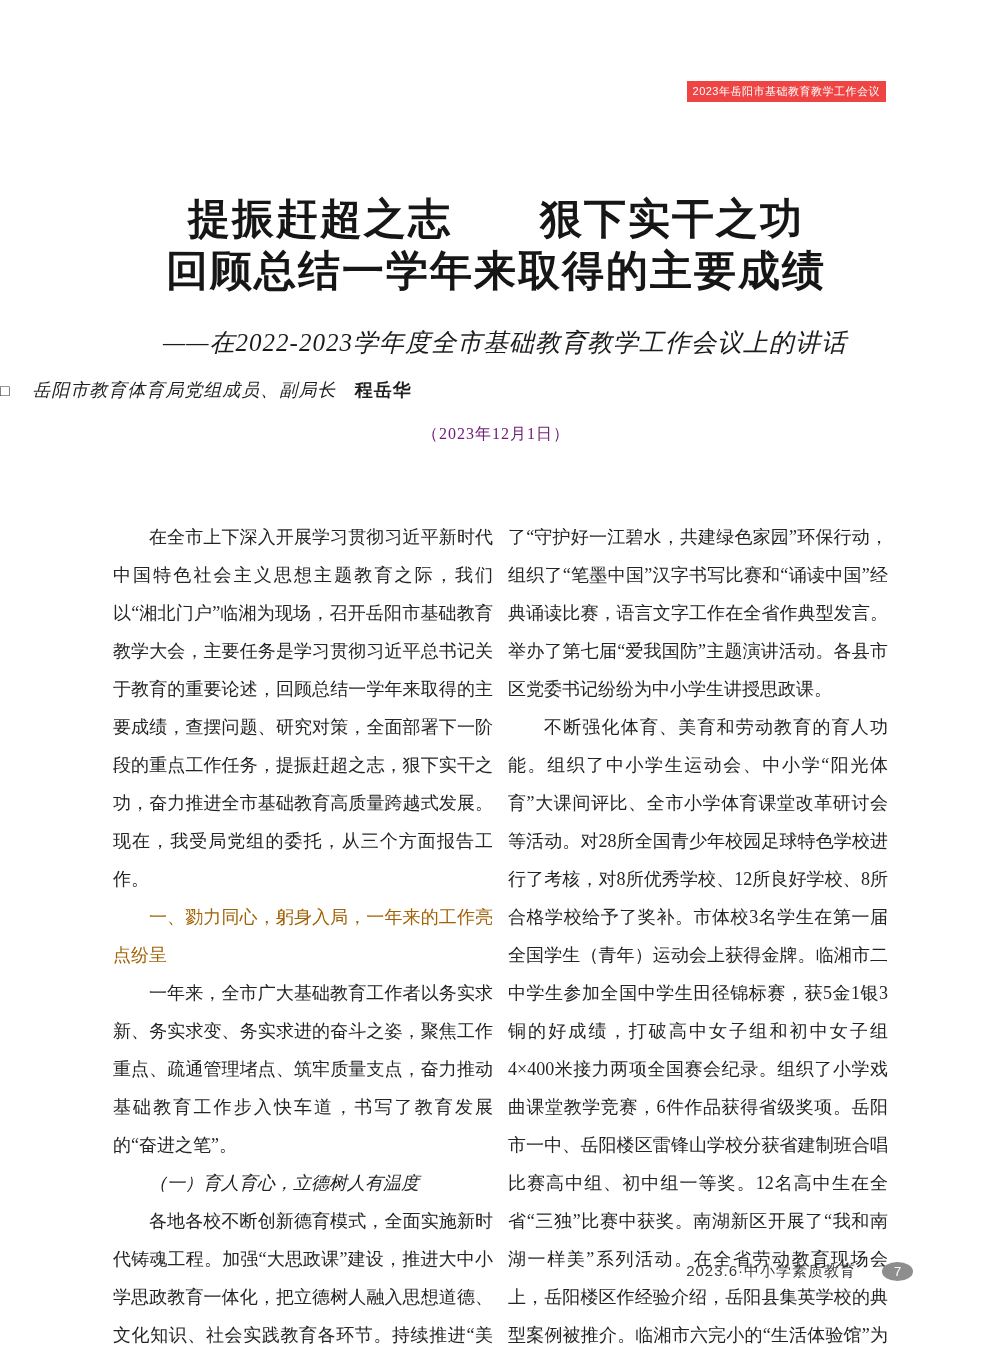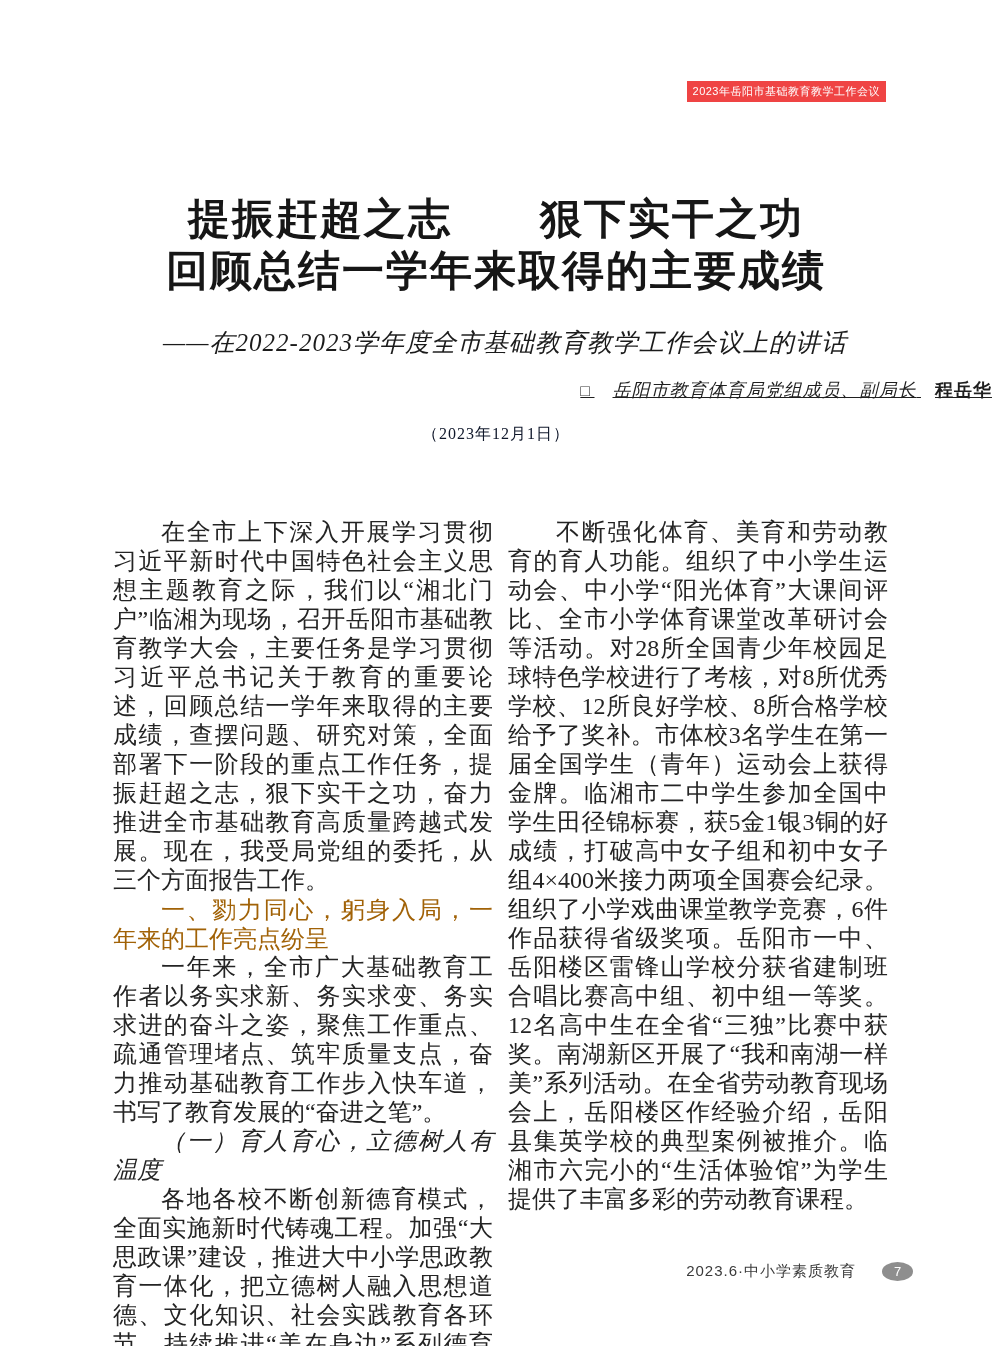--- a/index.html
+++ b/index.html
@@ -45,56 +45,55 @@
     font-size: 25px;
     font-style: italic;
     color: #1b1b1b;
     letter-spacing: 1px;
     white-space: nowrap;
   }
   .author-line {
     position: absolute;
     top: 378px; left: 0;
     width: 100%;
-    text-align: right;
+    text-align: left;
     font-size: 18px;
     color: #1f1f1f;
     white-space: nowrap;
-    text-decoration: underline;
   }
   .author-marker { font-style: normal; font-size: 16px; color: #333; }
   .author-role { font-style: italic; margin-left: 18px; letter-spacing: 1px; }
   .author-name {
     font-family: "Liberation Sans", sans-serif;
     font-weight: bold;
     font-style: normal;
     margin-left: 14px;
     letter-spacing: 1px;
   }
   .date-line {
     position: absolute;
     top: 424px; left: 0;
     width: 100%;
     text-align: center;
     font-size: 16px;
-    color: #0f172a;
+    color: #701a75;
     letter-spacing: 1px;
   }
   .body-columns {
     position: absolute;
     top: 518px; left: 113px;
     width: 775px;
     display: flex;
     gap: 15px;
   }
   .column { width: 380px; }
   .para {
     margin: 0;
-    font-size: 24px;
-    line-height: 29px;
+    font-size: 18px;
+    line-height: 38px;
     text-align: justify;
     color: #242424;
   }
   .para.indent { text-indent: 2em; }
   .para.heading-bold {
     font-family: "Liberation Sans", sans-serif;
     font-weight: normal;
     color: #a16207;
   }
   .para.heading-kaiti { font-style: italic; }
@@ -145,20 +144,21 @@
 
 <div class="body-columns">
   <div class="column">
       <p class="para body indent">在全市上下深入开展学习贯彻习近平新时代中国特色社会主义思想主题教育之际，我们以“湘北门户”临湘为现场，召开岳阳市基础教育教学大会，主要任务是学习贯彻习近平总书记关于教育的重要论述，回顾总结一学年来取得的主要成绩，查摆问题、研究对策，全面部署下一阶段的重点工作任务，提振赶超之志，狠下实干之功，奋力推进全市基础教育高质量跨越式发展。现在，我受局党组的委托，从三个方面报告工作。</p>
       <p class="para heading-bold indent">一、勠力同心，躬身入局，一年来的工作亮点纷呈</p>
       <p class="para body indent">一年来，全市广大基础教育工作者以务实求新、务实求变、务实求进的奋斗之姿，聚焦工作重点、疏通管理堵点、筑牢质量支点，奋力推动基础教育工作步入快车道，书写了教育发展的“奋进之笔”。</p>
       <p class="para heading-kaiti indent">（一）育人育心，立德树人有温度</p>
       <p class="para body indent">各地各校不断创新德育模式，全面实施新时代铸魂工程。加强“大思政课”建设，推进大中小学思政教育一体化，把立德树人融入思想道德、文化知识、社会实践教育各环节。持续推进“美在身边”系列德育活动，成功做法被《德育报》头版头条推介。开展了“奋进新征程，创造新伟业”课外阅读征文活动，参与</p>
     </div>
   <div class="column">
+      <p class="para body">了“守护好一江碧水，共建绿色家园”环保行动，组织了“笔墨中国”汉字书写比赛和“诵读中国”经典诵读比赛，语言文字工作在全省作典型发言。举办了第七届“爱我国防”主题演讲活动。各县市区党委书记纷纷为中小学生讲授思政课。</p>
       <p class="para body indent">不断强化体育、美育和劳动教育的育人功能。组织了中小学生运动会、中小学“阳光体育”大课间评比、全市小学体育课堂改革研讨会等活动。对28所全国青少年校园足球特色学校进行了考核，对8所优秀学校、12所良好学校、8所合格学校给予了奖补。市体校3名学生在第一届全国学生（青年）运动会上获得金牌。临湘市二中学生参加全国中学生田径锦标赛，获5金1银3铜的好成绩，打破高中女子组和初中女子组4×400米接力两项全国赛会纪录。组织了小学戏曲课堂教学竞赛，6件作品获得省级奖项。岳阳市一中、岳阳楼区雷锋山学校分获省建制班合唱比赛高中组、初中组一等奖。12名高中生在全省“三独”比赛中获奖。南湖新区开展了“我和南湖一样美”系列活动。在全省劳动教育现场会上，岳阳楼区作经验介绍，岳阳县集英学校的典型案例被推介。临湘市六完小的“生活体验馆”为学生提供了丰富多彩的劳动教育课程。</p>
     </div>
 </div>
 
 <div class="footer">
   <span class="footer-journal">2023.6·中小学素质教育</span>
   <span class="page-number-badge">7</span>
 </div>
 
 </body></html>

